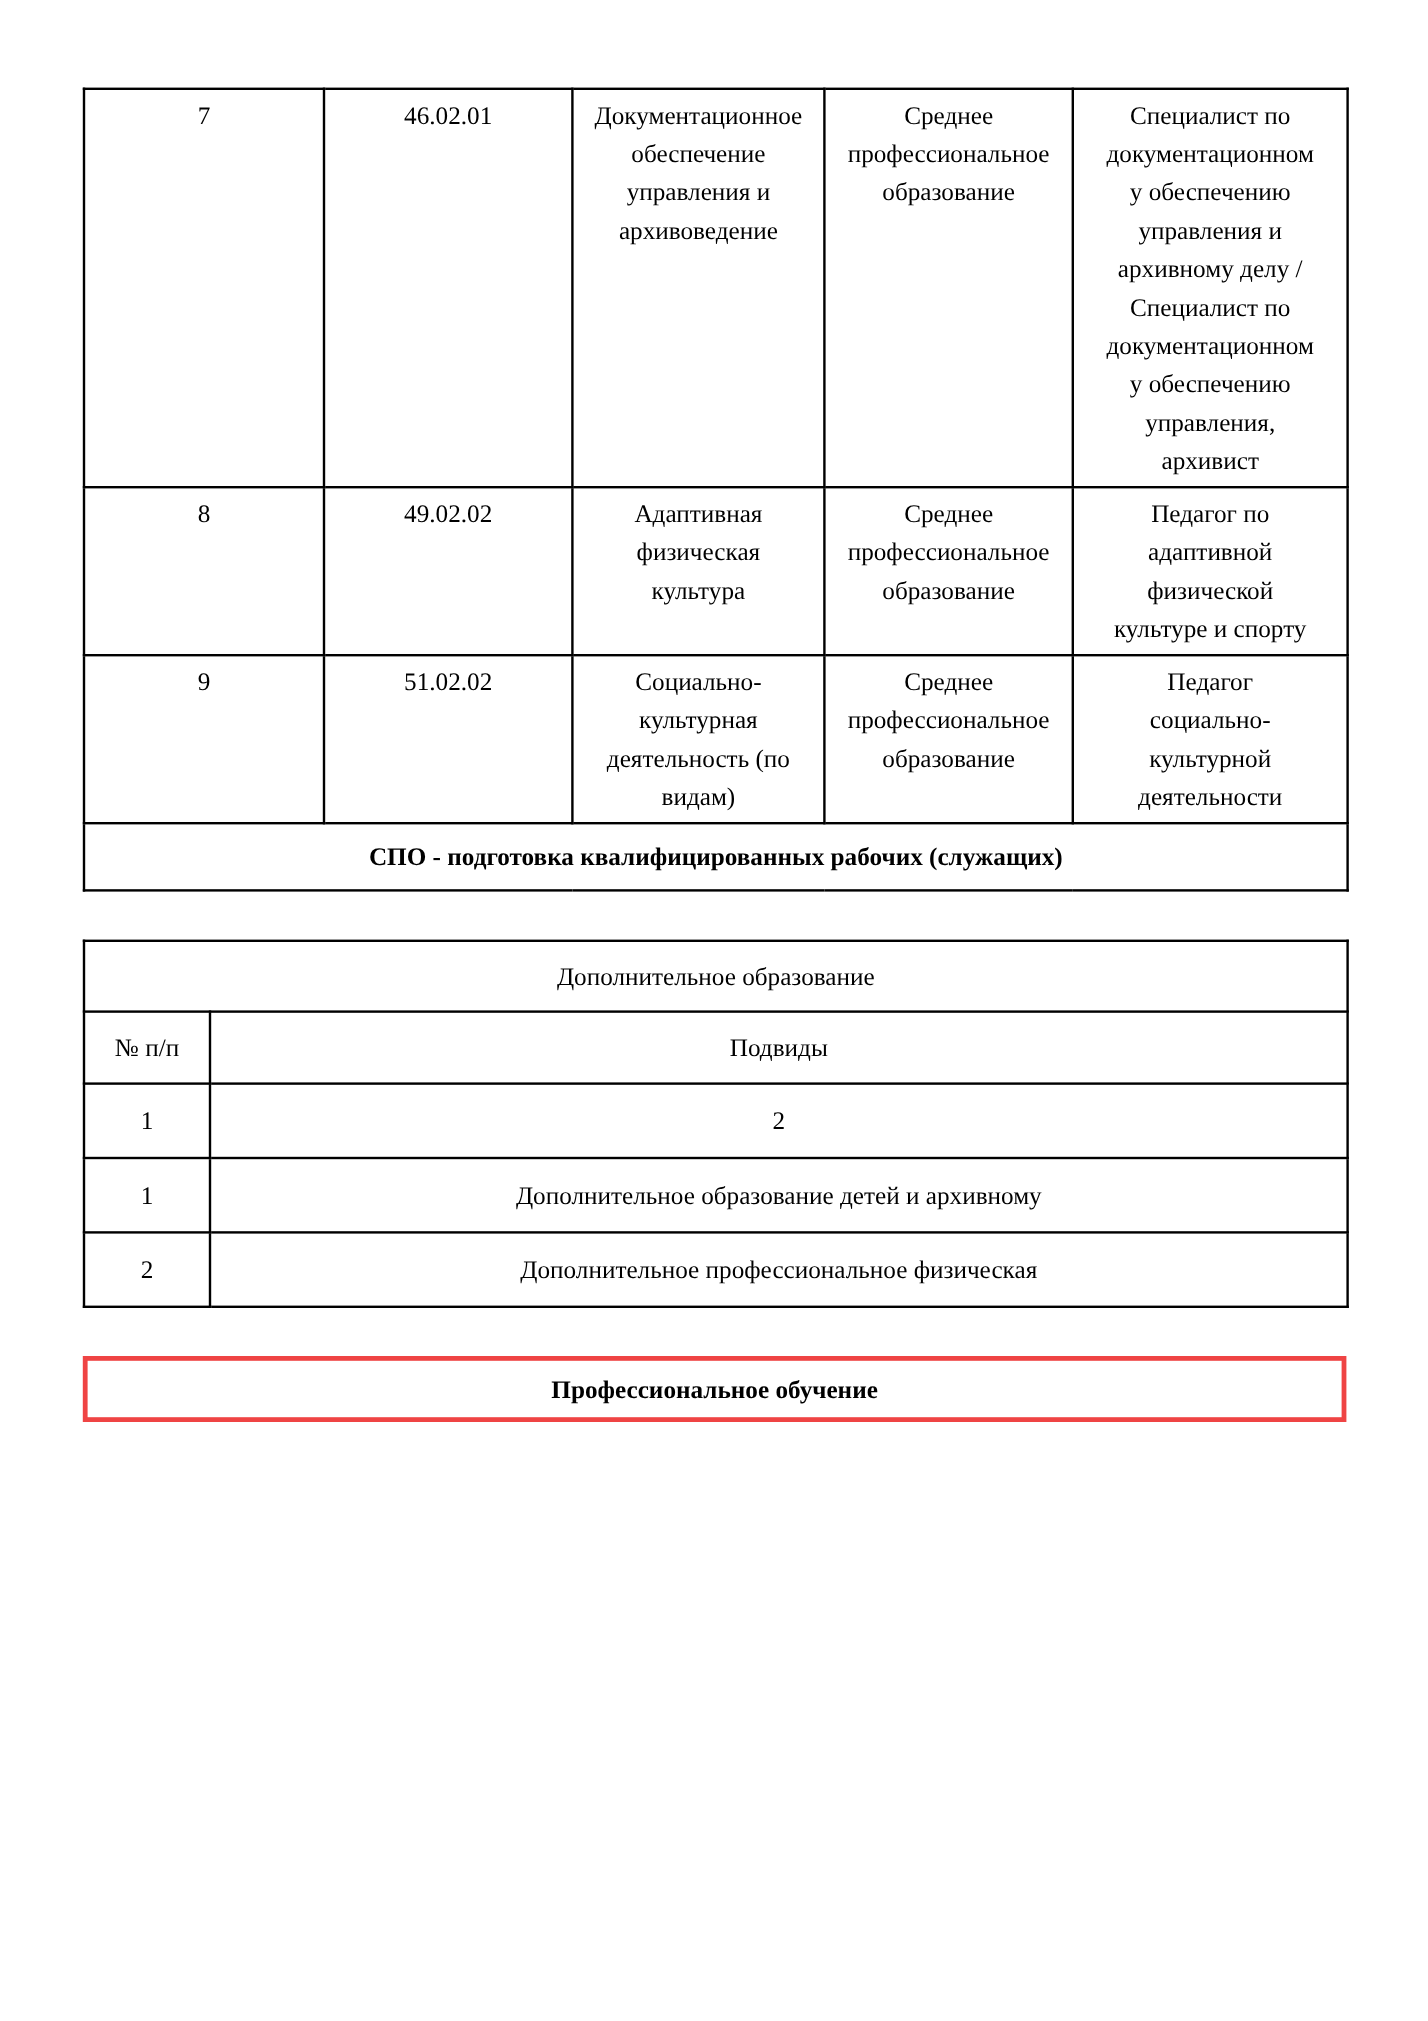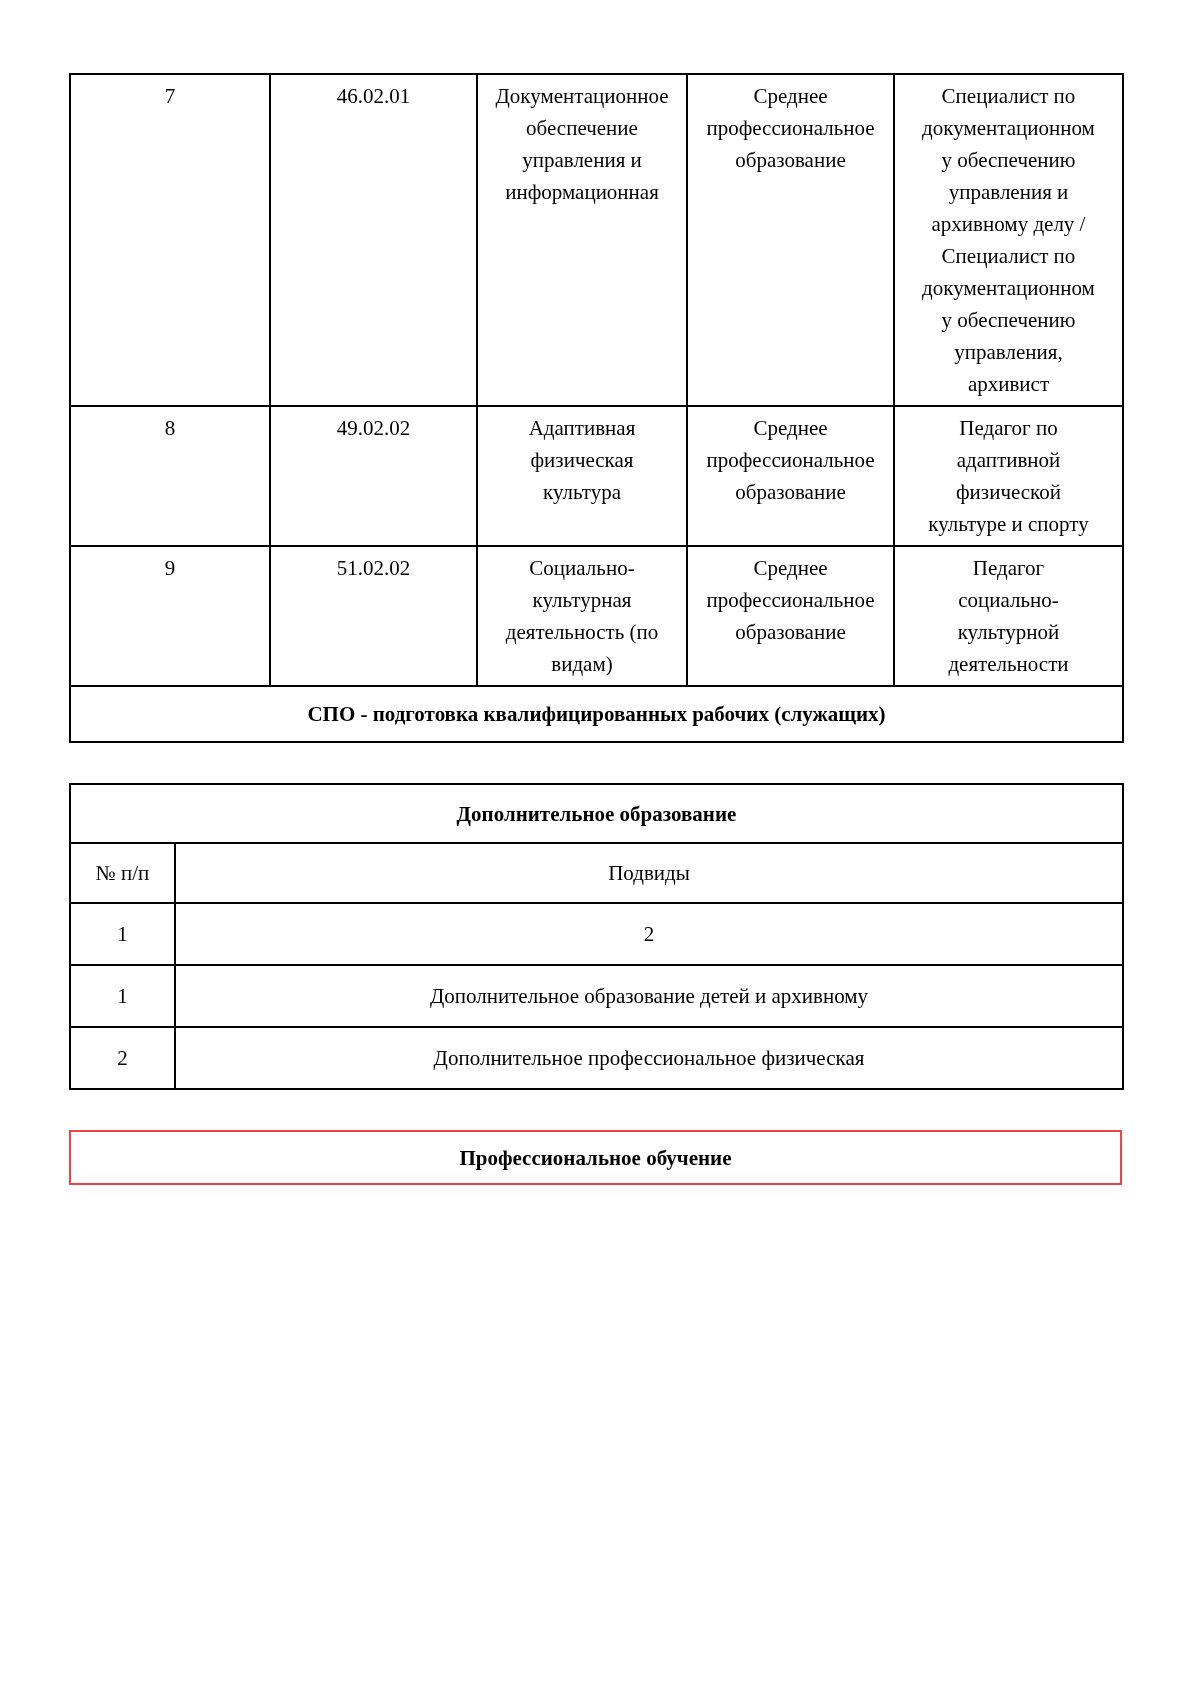--- a/index.html
+++ b/index.html
@@ -45,30 +45,30 @@
   }
   table.doc2 td {
     border: 2px solid #000000;
     vertical-align: middle;
     text-align: center;
     padding: 2px 6px;
     line-height: 32px;
     overflow: hidden;
   }
   table.doc2 td.title-cell {
-    font-weight: bold;
+    font-weight: normal;
     height: 53px;
   }
   table.doc2 td.h58 { height: 54px; }
   table.doc2 td.h60 { height: 56px; }
   .prof-box {
     margin-top: 40px;
     width: 1053px;
     height: 55px;
-    border: 2px solid #ef4444;
+    border: 4px solid #ef4444;
     box-sizing: border-box;
     display: flex;
     align-items: center;
     justify-content: center;
     font-weight: bold;
     line-height: 26px;
   }
 </style>
 </head>
 <body>
@@ -83,21 +83,21 @@
       <col style="width:207px">
         <col style="width:229px">
     </colgroup>
     <tbody>
       <tr>
         <td>7</td>
         <td>46.02.01</td>
         <td>Документационное
 обеспечение
 управления и
-информационная</td>
+архивоведение</td>
         <td>Среднее
 профессиональное
 образование</td>
         <td>Специалист по
 документационном
 у обеспечению
 управления и
 архивному делу /
 Специалист по
 документационном

